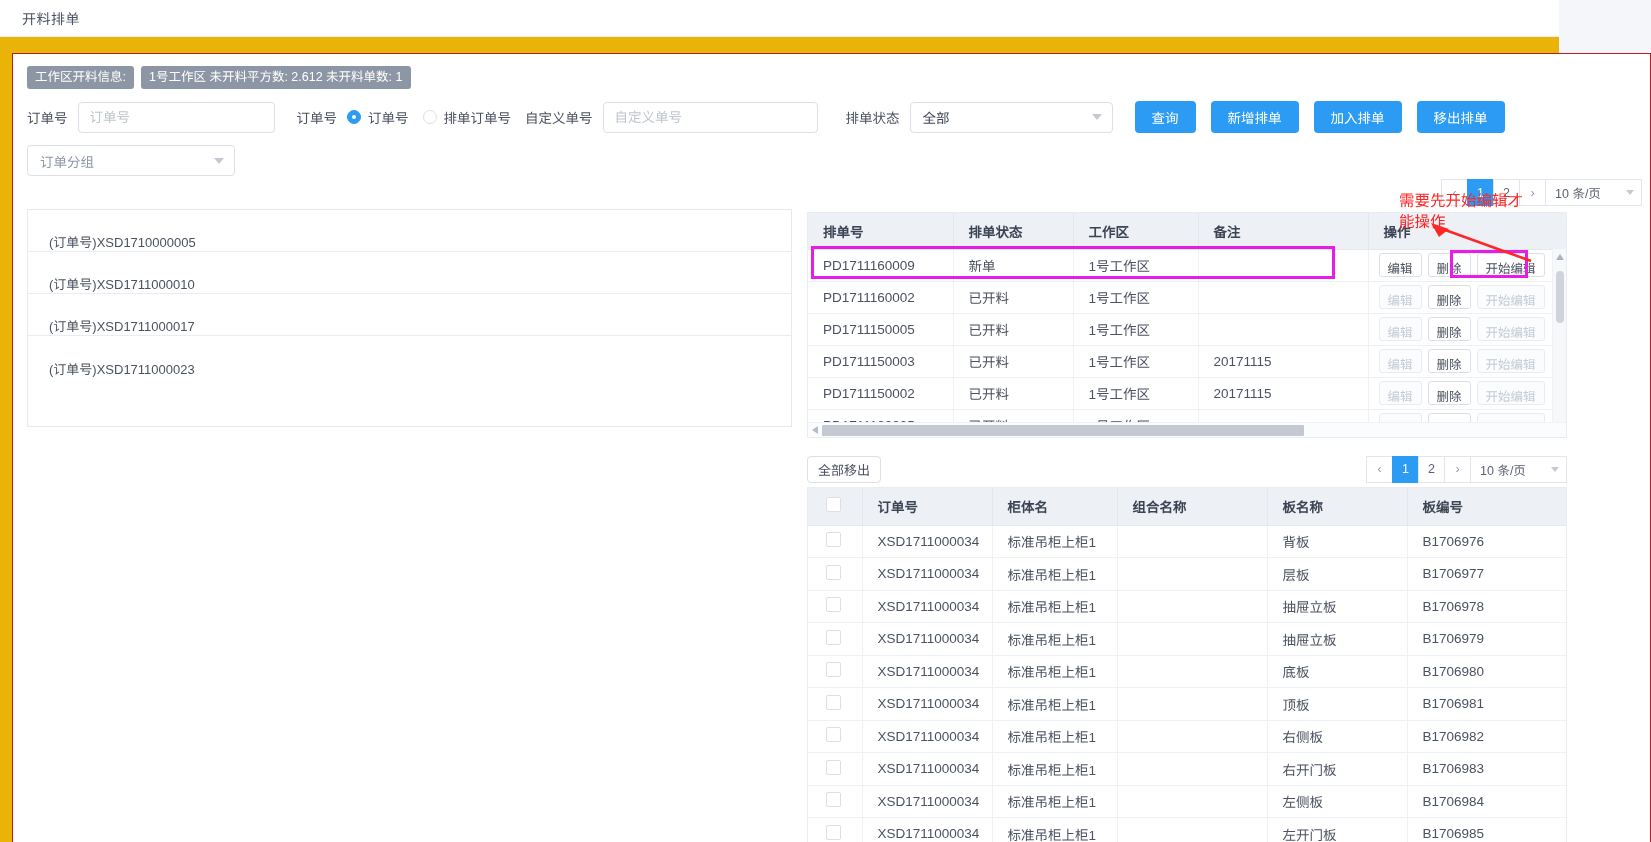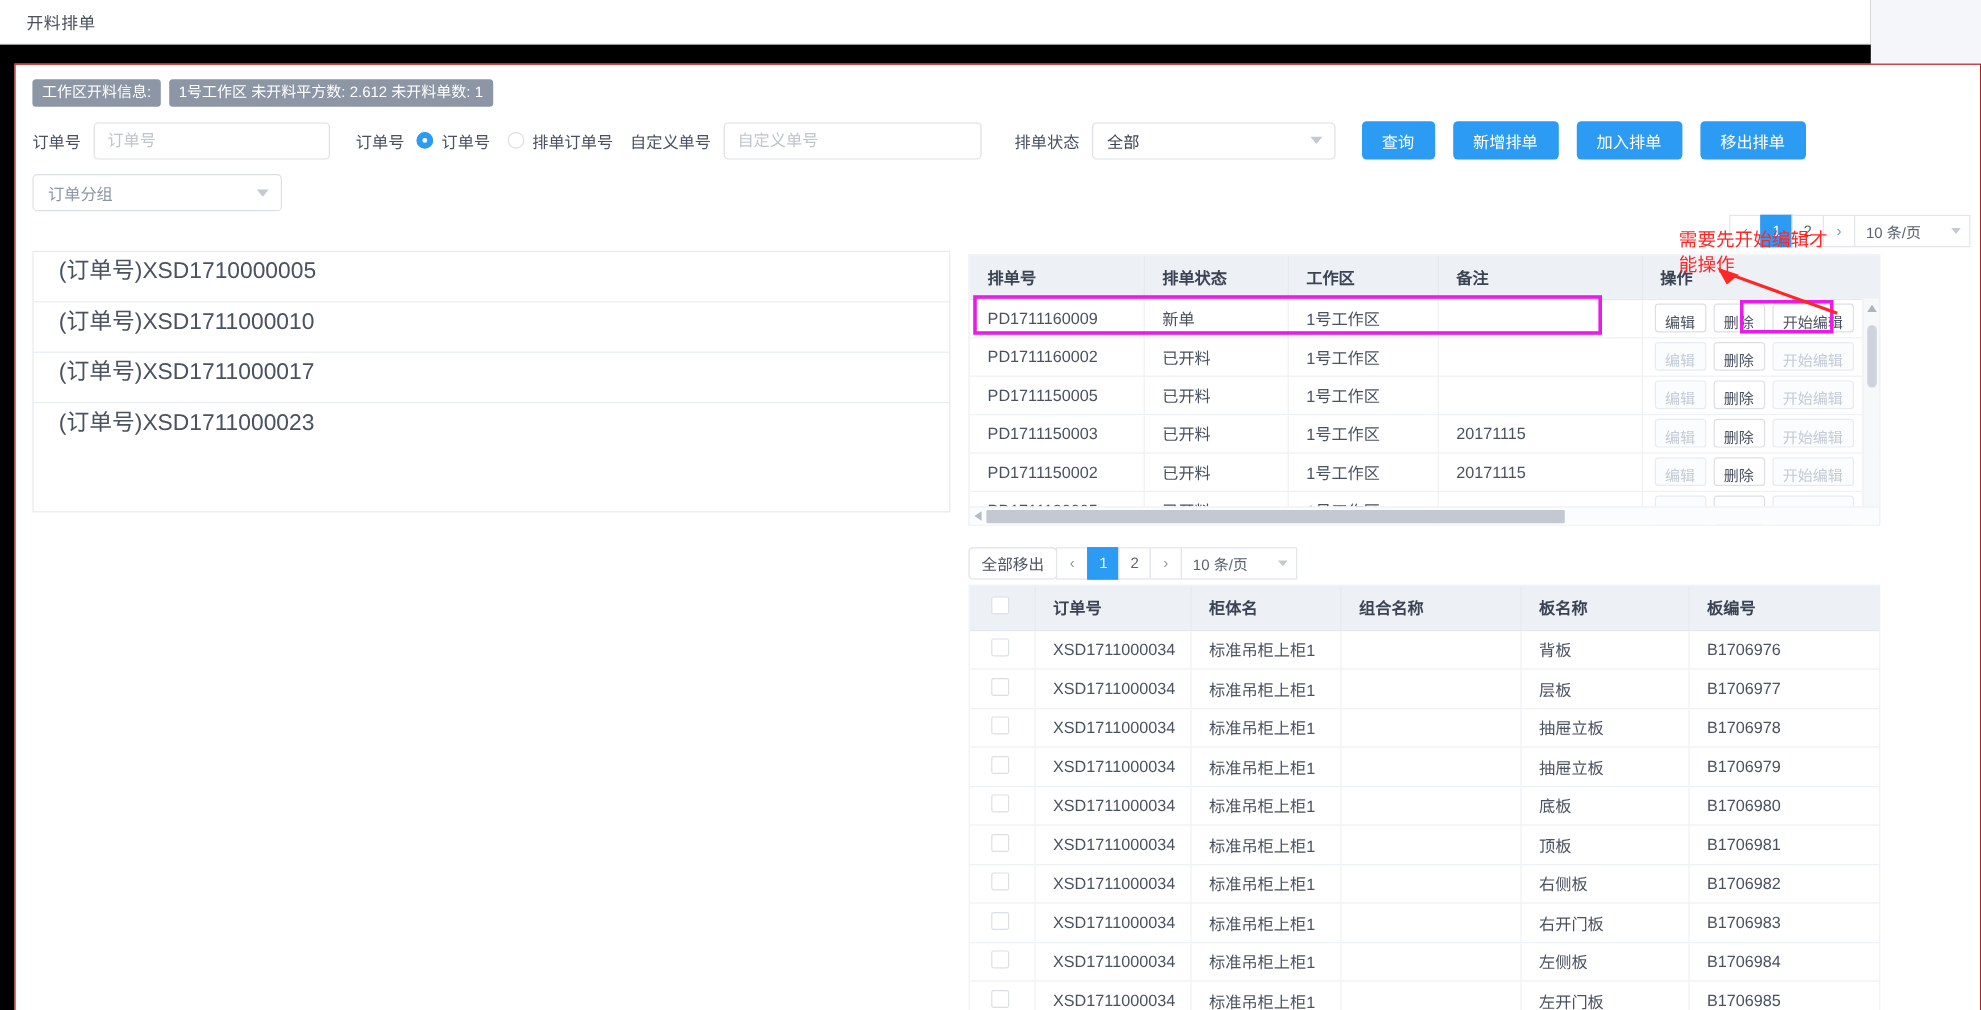--- a/index.html
+++ b/index.html
@@ -6,21 +6,21 @@
   * { box-sizing: border-box; }
   html, body {
     margin: 0; padding: 0;
     width: 1651px; height: 842px;
     overflow: hidden;
     background: #f4f6f9;
     font-family: "Liberation Sans", "DejaVu Sans", sans-serif;
     font-size: 13px;
     color: #3c4353;
   }
-  #root { position: relative; width: 1559px; height: 842px; background: #000000; }
+  #root { position: relative; width: 1559px; height: 842px; background: #eab308; }
 
   
   .page-head {
     height: 37px; background: #fff;
     display: flex; align-items: center;
     padding-left: 22px;
     border-bottom: 1px solid #e9edf2;
   }
   .page-head .title { font-size: 14px; color: #4a5160; letter-spacing: .5px; }
 
@@ -94,22 +94,22 @@
   .group-row { padding: 12px 0 0 14px; }
 
   
   .order-list {
     position: absolute; left: 14px; top: 155px;
     width: 765px; height: 218px;
     border: 1px solid #e6eaf0; border-top: 1px solid #e6eaf0;
     background: #fff;
   }
   .order-item {
-    height: 42px; display: flex; align-items: flex-start;
-    padding-left: 21px; font-size: 19px; color: #4a5160;
+    height: 42px; display: flex; align-items: flex-end;
+    padding-left: 21px; font-size: 13px; color: #4a5160;
     border-bottom: 1px solid #e9edf2; cursor: pointer;
   }
   .order-item:last-child { border-bottom: none; }
 
   
   .pager { display: flex; align-items: center; }
   .pg-btn {
     min-width: 27px; height: 27px; border: 1px solid #e2e6ec;
     background: #fff; display: flex; align-items: center; justify-content: center;
     font-size: 12.5px; color: #8d96a5; margin-left: -1px; cursor: pointer;
@@ -203,21 +203,21 @@
   .anno {
     position: absolute; z-index: 40; color: #ff2626;
     font-size: 15.5px; line-height: 21px; white-space: pre-line;
     font-family: "Liberation Sans", "DejaVu Sans", sans-serif;
   }
   .anno-arrow { position: absolute; z-index: 40; pointer-events: none; }
 
   
   .mid-bar {
     position: absolute; left: 794px; top: 400px; width: 760px; height: 30px;
-    display: flex; align-items: center; justify-content: flex-start;
+    display: flex; align-items: center; justify-content: space-between;
   }
   .btn-plain {
     height: 27px; border: 1px solid #dcdfe6; border-radius: 4px; background: #fff;
     font-size: 13px; color: #4a5160; padding: 0 10px; cursor: pointer;
     font-family: "Liberation Sans", "DejaVu Sans", sans-serif;
   }
 
   
   .detail-area {
     position: absolute; left: 794px; top: 433px; width: 760px; height: 408px;

